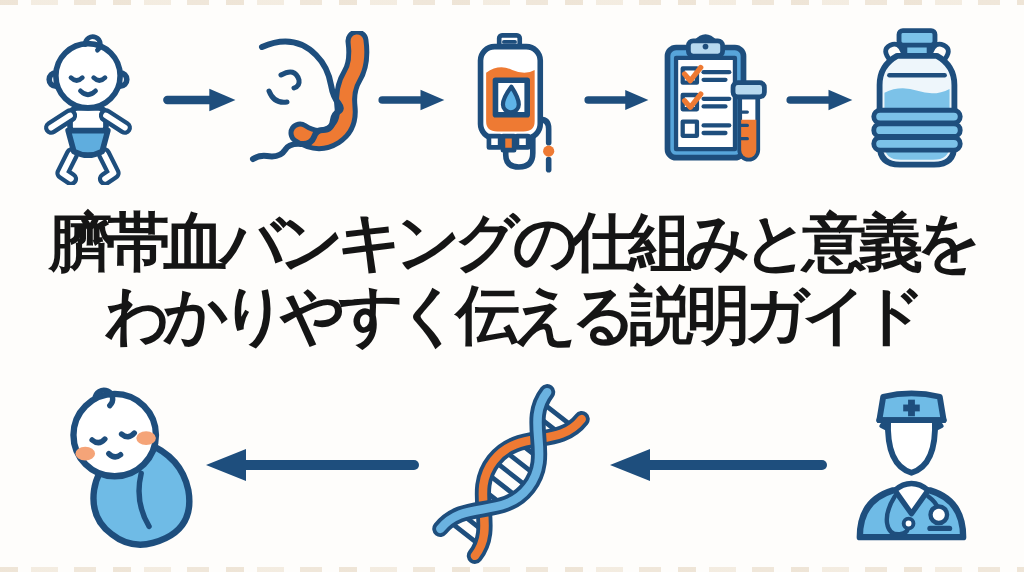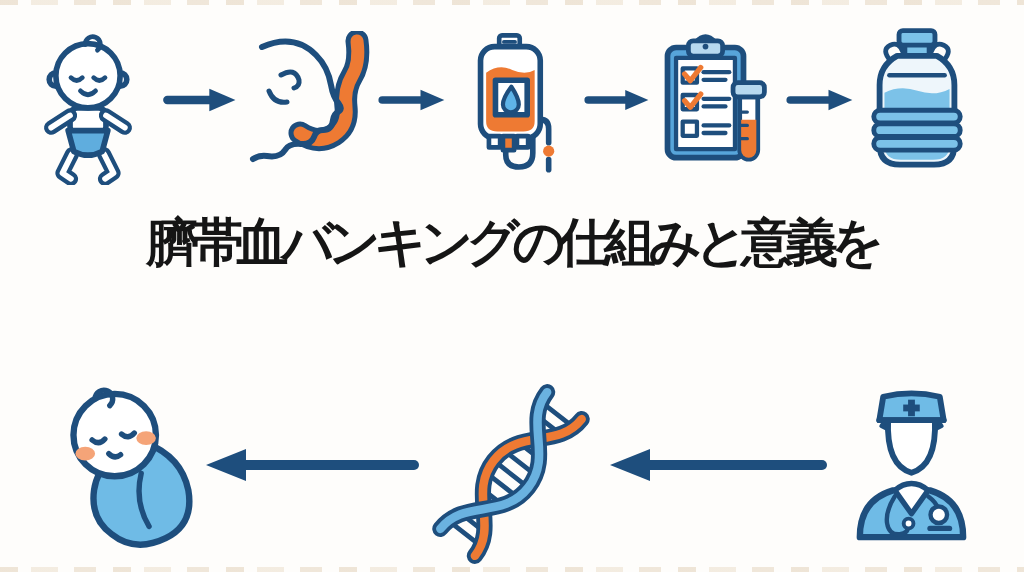--- a/index.html
+++ b/index.html
@@ -17,21 +17,21 @@
       rgba(231,216,193,.45) 31px 58px, transparent 58px 74px,
       rgba(226,209,185,.5) 74px 96px, transparent 96px 113px);
   }
   .edge-strip.top{top:0;}
   .edge-strip.bottom{bottom:0;}
   .abs{position:absolute;}
   .title-block{
     position:absolute;left:0;top:206px;width:1024px;
     text-align:center;
     font-weight:900;
-    font-size:52px;
+    font-size:64px;
     letter-spacing:-7px;
     line-height:73px;
     color:#151515;
   }
   svg{display:block;}
 </style>
 </head>
 <body>
 
 <div class="canvas">
@@ -156,20 +156,21 @@
         <path d="M19 68 Q35 60 53 66 Q71 72 86 64 L86 122 Q86 137 69 137 L36 137 Q19 137 19 122 Z" fill="#7cc2e8" stroke="none"></path>
         <rect x="8" y="86" width="89" height="13" rx="6.5" fill="#7cc2e8" stroke-width="5"></rect>
         <rect x="8" y="100" width="89" height="13" rx="6.5" fill="#7cc2e8" stroke-width="5"></rect>
         <rect x="8" y="114" width="89" height="13" rx="6.5" fill="#7cc2e8" stroke-width="5"></rect>
       </g>
     </svg>
   </div>
 
   <div class="title-block">
     <div>臍帯血バンキングの仕組みと意義を</div>
+    <div>わかりやすく伝える説明ガイド</div>
   </div>
 
   <div>
 
     <svg class="abs" style="left:44px;top:380px" width="162" height="172" viewBox="0 0 165 175">
       <g stroke="#1e4e7d" stroke-linecap="round" stroke-linejoin="round">
         <path d="M104 64 Q140 78 147 112 Q153 147 124 161 Q93 176 69 157 Q47 141 51 112
                  Q54 92 68 82 Q84 58 104 64 Z" fill="#6fbbe6" stroke-width="6.5"></path>
         <circle cx="72" cy="56" r="42" fill="#fff" stroke-width="6.5"></circle>
         <path d="M52 19 a9 9 0 1 1 15 7" fill="none" stroke-width="5.5"></path>

